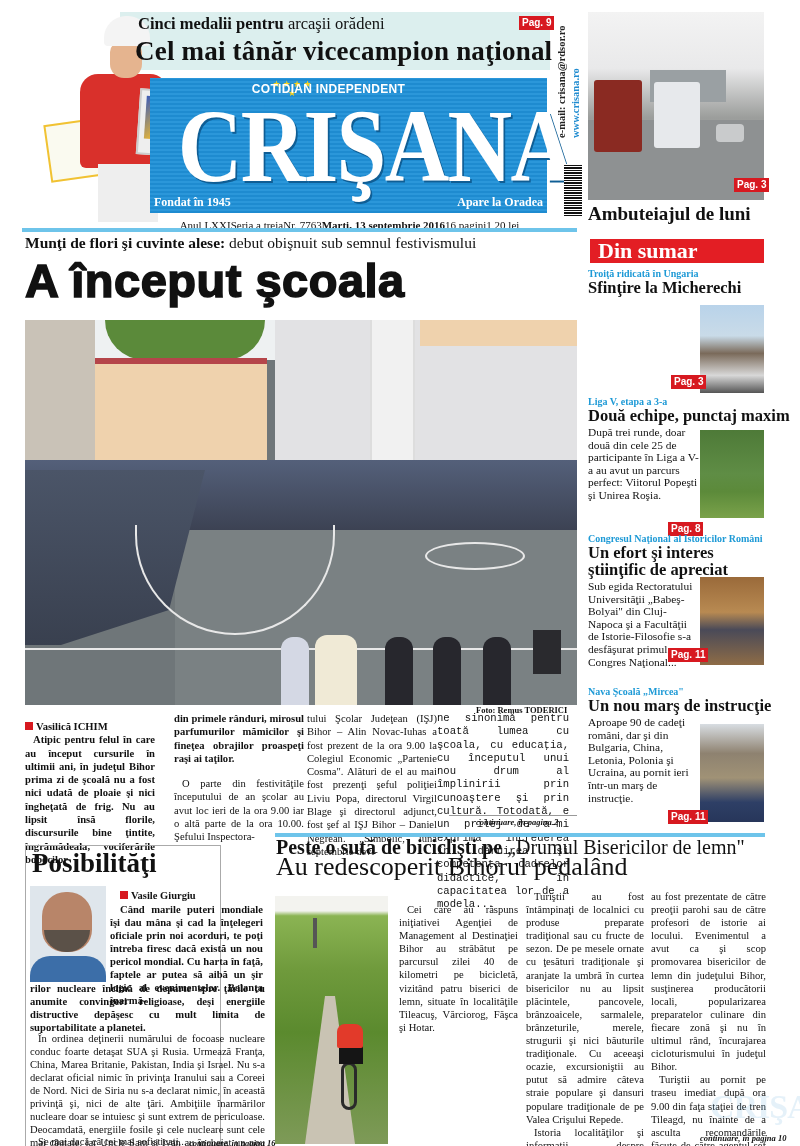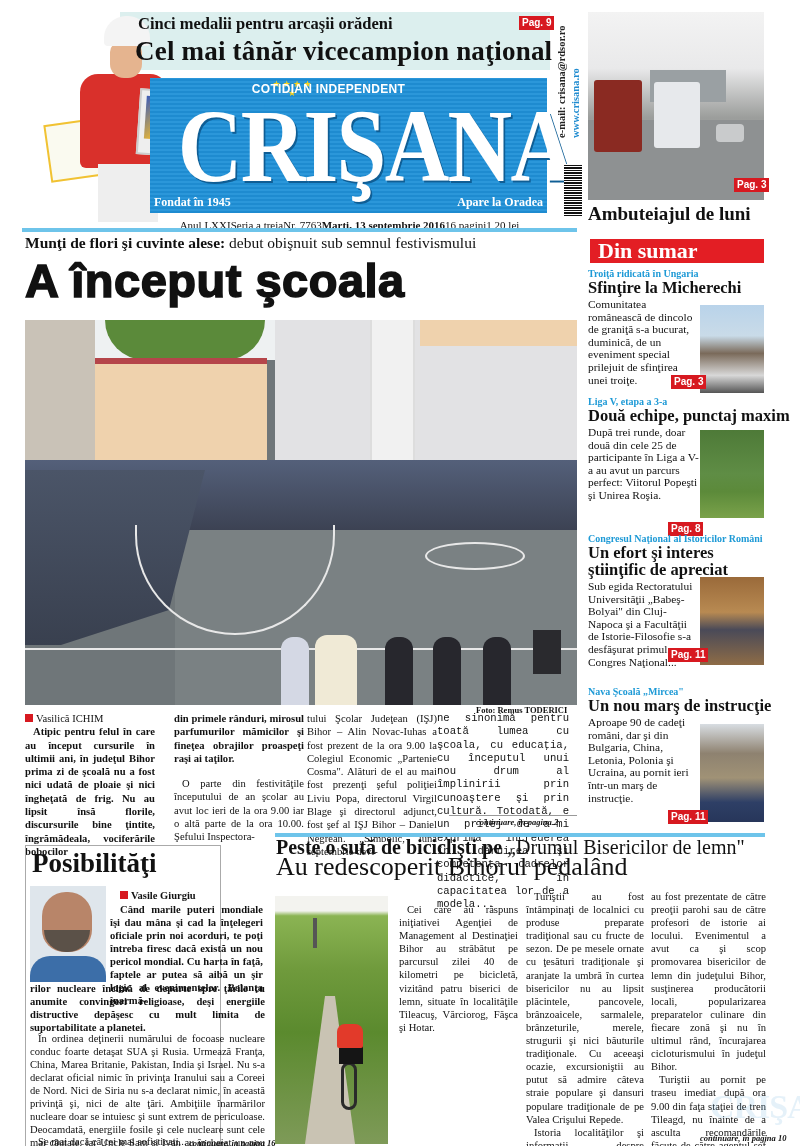--- a/index.html
+++ b/index.html
@@ -2,21 +2,21 @@
 <html><head>
 <meta charset="utf-8">
 <style>
   * { box-sizing: border-box; margin: 0; padding: 0; }
   html, body { width: 800px; height: 1146px; background: #ffffff; overflow: hidden; }
   body { position: relative; font-family: "Liberation Serif", serif; color: #111; }
 
   
   .promo-band { position: absolute; left: 120px; top: 12px; width: 430px; height: 58px; background: #dcefee; }
   .promo-kicker { position: absolute; left: 138px; top: 14px; font-size: 16.5px; font-weight: bold; white-space: nowrap; }
-  .promo-kicker .light { font-weight: bold; }
+  .promo-kicker .light { font-weight: normal; }
   .promo-title { position: absolute; left: 135px; top: 36px; font-size: 27px; font-weight: bold; white-space: nowrap; letter-spacing: 0.2px; }
   .pag-badge { position: absolute; background: #d71920; color: #fff; font-family: "Liberation Sans", sans-serif; font-weight: bold; font-size: 10px; padding: 1px 3px; line-height: 12px; }
 
   .kid-photo { position: absolute; left: 22px; top: 8px; width: 150px; height: 205px; }
   .kid-cap { position: absolute; left: 82px; top: 8px; width: 46px; height: 30px; background: #f4f4f4; border-radius: 22px 22px 4px 4px; }
   .kid-face { position: absolute; left: 88px; top: 34px; width: 32px; height: 36px; background: #e5b48f; border-radius: 10px 10px 14px 14px; }
   .kid-shirt { position: absolute; left: 58px; top: 66px; width: 88px; height: 94px; background: #d9302b; border-radius: 18px 18px 6px 6px; }
   .kid-pants { position: absolute; left: 76px; top: 156px; width: 60px; height: 58px; background: #eeeeee; }
   .kid-diploma { position: absolute; left: 25px; top: 112px; width: 72px; height: 58px; background: #fafaf0; border: 2px solid #f1c232; transform: rotate(-8deg); }
   .kid-card { position: absolute; left: 116px; top: 82px; width: 54px; height: 66px; background: #eee; border: 2px solid #ccc; transform: rotate(4deg); }
@@ -78,21 +78,21 @@
   .mp-court-line { position: absolute; left: 0; top: 328px; width: 100%; height: 2px; background: #e8e8e8; }
   .mp-officials { position: absolute; left: 250px; top: 300px; width: 300px; height: 85px; }
   .mp-person { position: absolute; bottom: 0; width: 28px; height: 68px; background: #27272d; border-radius: 12px 12px 0 0; }
   .mp-priest { background: #f0ead6; width: 42px; height: 70px; }
   .mp-speaker { position: absolute; left: 258px; top: 10px; width: 28px; height: 44px; background: #2a2a2e; }
   .photo-credit { position: absolute; left: 476px; top: 705px; font-size: 8.5px; font-weight: bold; white-space: nowrap; }
 
   .main-cols { position: absolute; left: 25px; top: 712px; width: 560px; height: 118px; }
   .col { position: absolute; top: 0; width: 130px; font-size: 10.6px; line-height: 13.3px; text-align: justify; }
   .col.bold { font-weight: bold; }
-  .byline { font-weight: normal; white-space: nowrap; }
+  .byline { font-weight: bold; white-space: nowrap; margin-top: 8px; }
   .red-square { display: inline-block; width: 8px; height: 8px; background: #d71920; margin-right: 3px; vertical-align: 0; }
   .continue-link { position: absolute; font-size: 8.5px; font-weight: bold; font-style: italic; white-space: nowrap; }
   .cont-rule { position: absolute; height: 1px; background: #999; }
 
   
   .opinion-box { position: absolute; left: 25px; top: 845px; width: 196px; height: 310px; border: 1px solid #aaa; }
   .opinion-title { position: absolute; left: 6px; top: 2px; font-size: 27px; font-weight: bold; }
   .opinion-photo { position: absolute; left: 4px; top: 40px; width: 76px; height: 96px; background: #dfe6ec; overflow: hidden; }
   .op-head { position: absolute; left: 12px; top: 6px; width: 50px; height: 60px; background: #b88569; border-radius: 24px 24px 22px 22px; }
   .op-beard { position: absolute; left: 14px; top: 44px; width: 46px; height: 22px; background: #5b5148; border-radius: 0 0 22px 22px; }
@@ -168,21 +168,20 @@
   <div class="truck-car"></div>
 </div>
 <div class="pag-badge" style="left:734px;top:178px;">Pag. 3</div>
 <div class="headline-traffic">Ambuteiajul de luni</div>
 
 <div class="sumar-header">Din sumar</div>
 
 <div class="sumar-item" style="top:268px;height:125px;">
   <div class="sumar-kicker">Troiţă ridicată în Ungaria</div>
   <div class="sumar-title">Sfinţire la Micherechi</div>
-  <div class="sumar-body">Comunitatea românească de dincolo de graniţă s-a bucurat, duminică, de un eveniment special prilejuit de sfinţirea unei troiţe.</div>
   <div class="sumar-photo" style="top:37px;height:88px;background:linear-gradient(180deg,#b9d3ea 0%,#c9dbe8 35%,#7a6a5a 55%,#d8d8d8 80%,#555 100%);"></div>
   <div class="pag-badge sumar-pag" style="left:83px;top:107px;">Pag. 3</div>
 </div>
 
 <div class="sumar-item" style="top:396px;height:125px;">
   <div class="sumar-kicker">Liga V, etapa a 3-a</div>
   <div class="sumar-title">Două echipe, punctaj maxim</div>
   <div class="sumar-body">După trei runde, doar două din cele 25 de participante în Liga a V-a au avut un parcurs perfect: Viitorul Popeşti şi Unirea Roşia.</div>
   <div class="sumar-photo" style="top:34px;height:88px;background:linear-gradient(180deg,#4e7a38 0%,#5f8d45 50%,#5c8a3a 70%,#7aa24a 100%);"></div>
   <div class="pag-badge sumar-pag" style="left:80px;top:126px;">Pag. 8</div>

